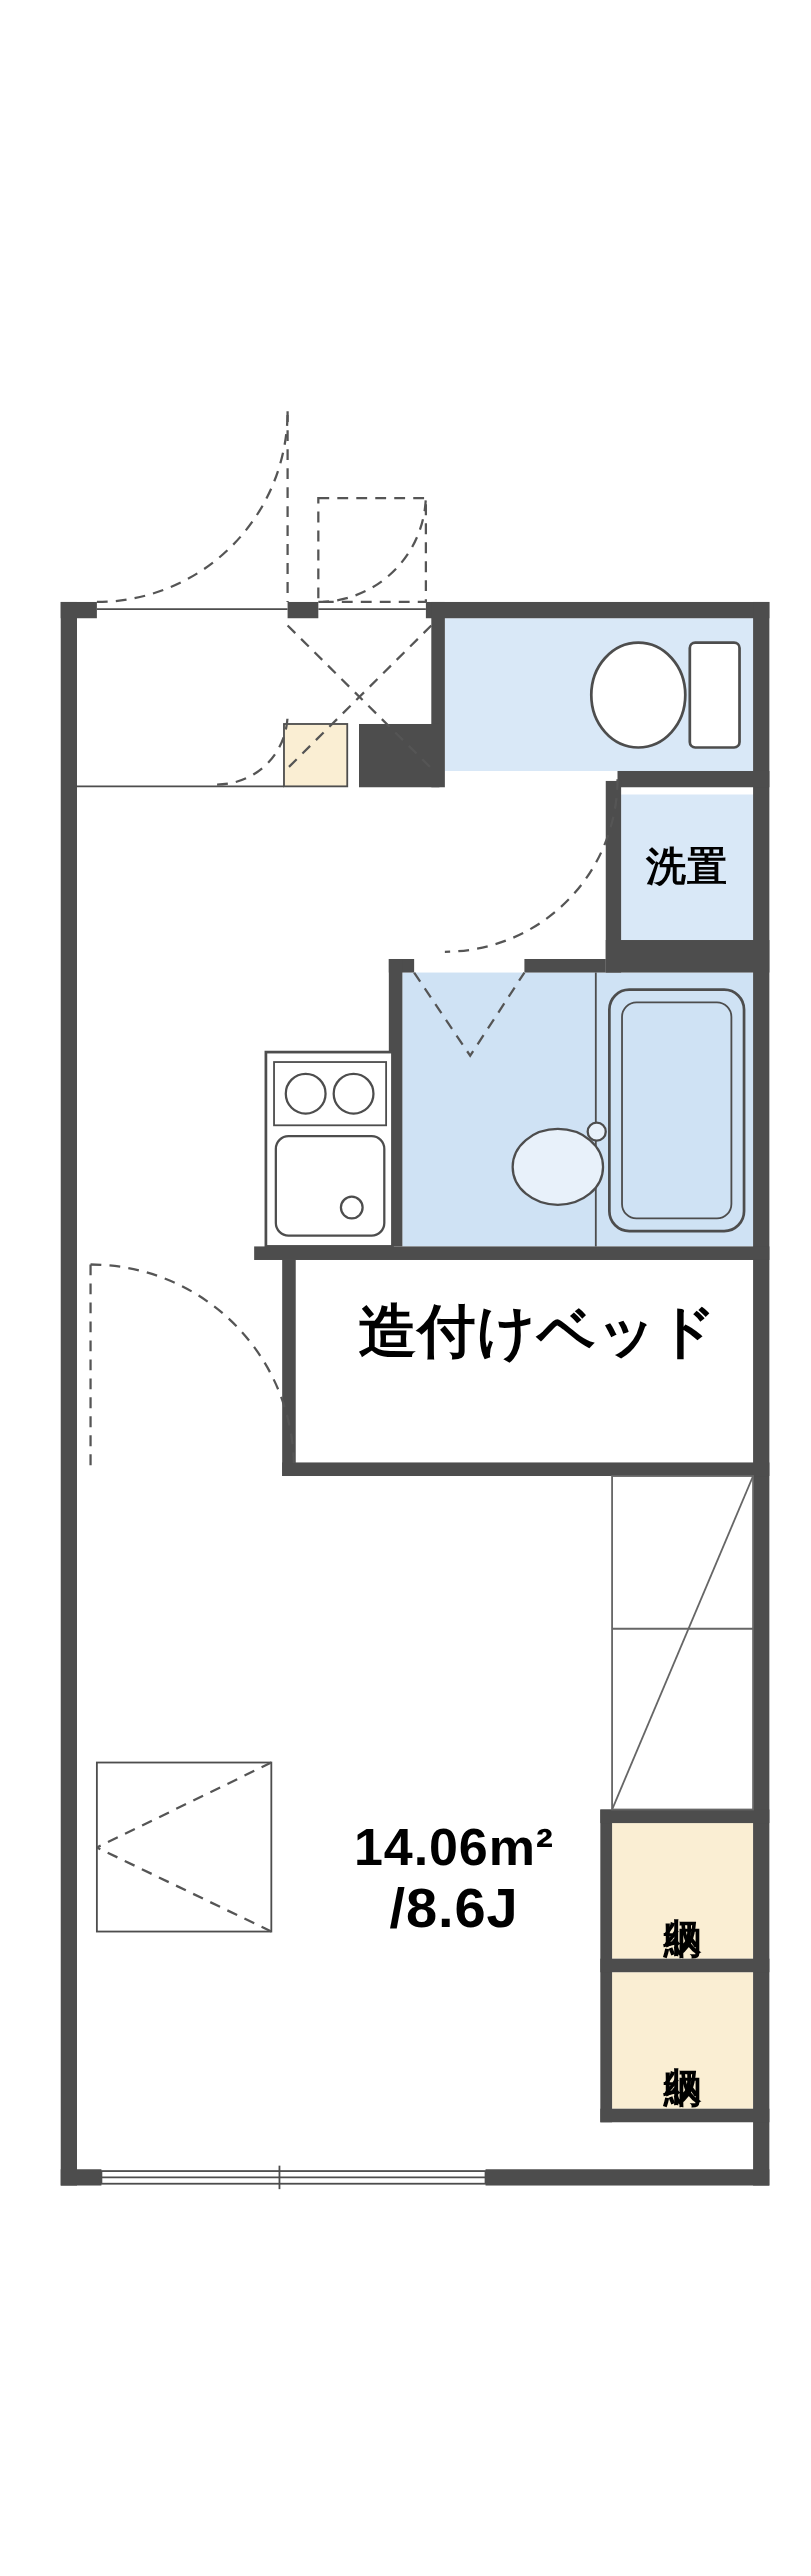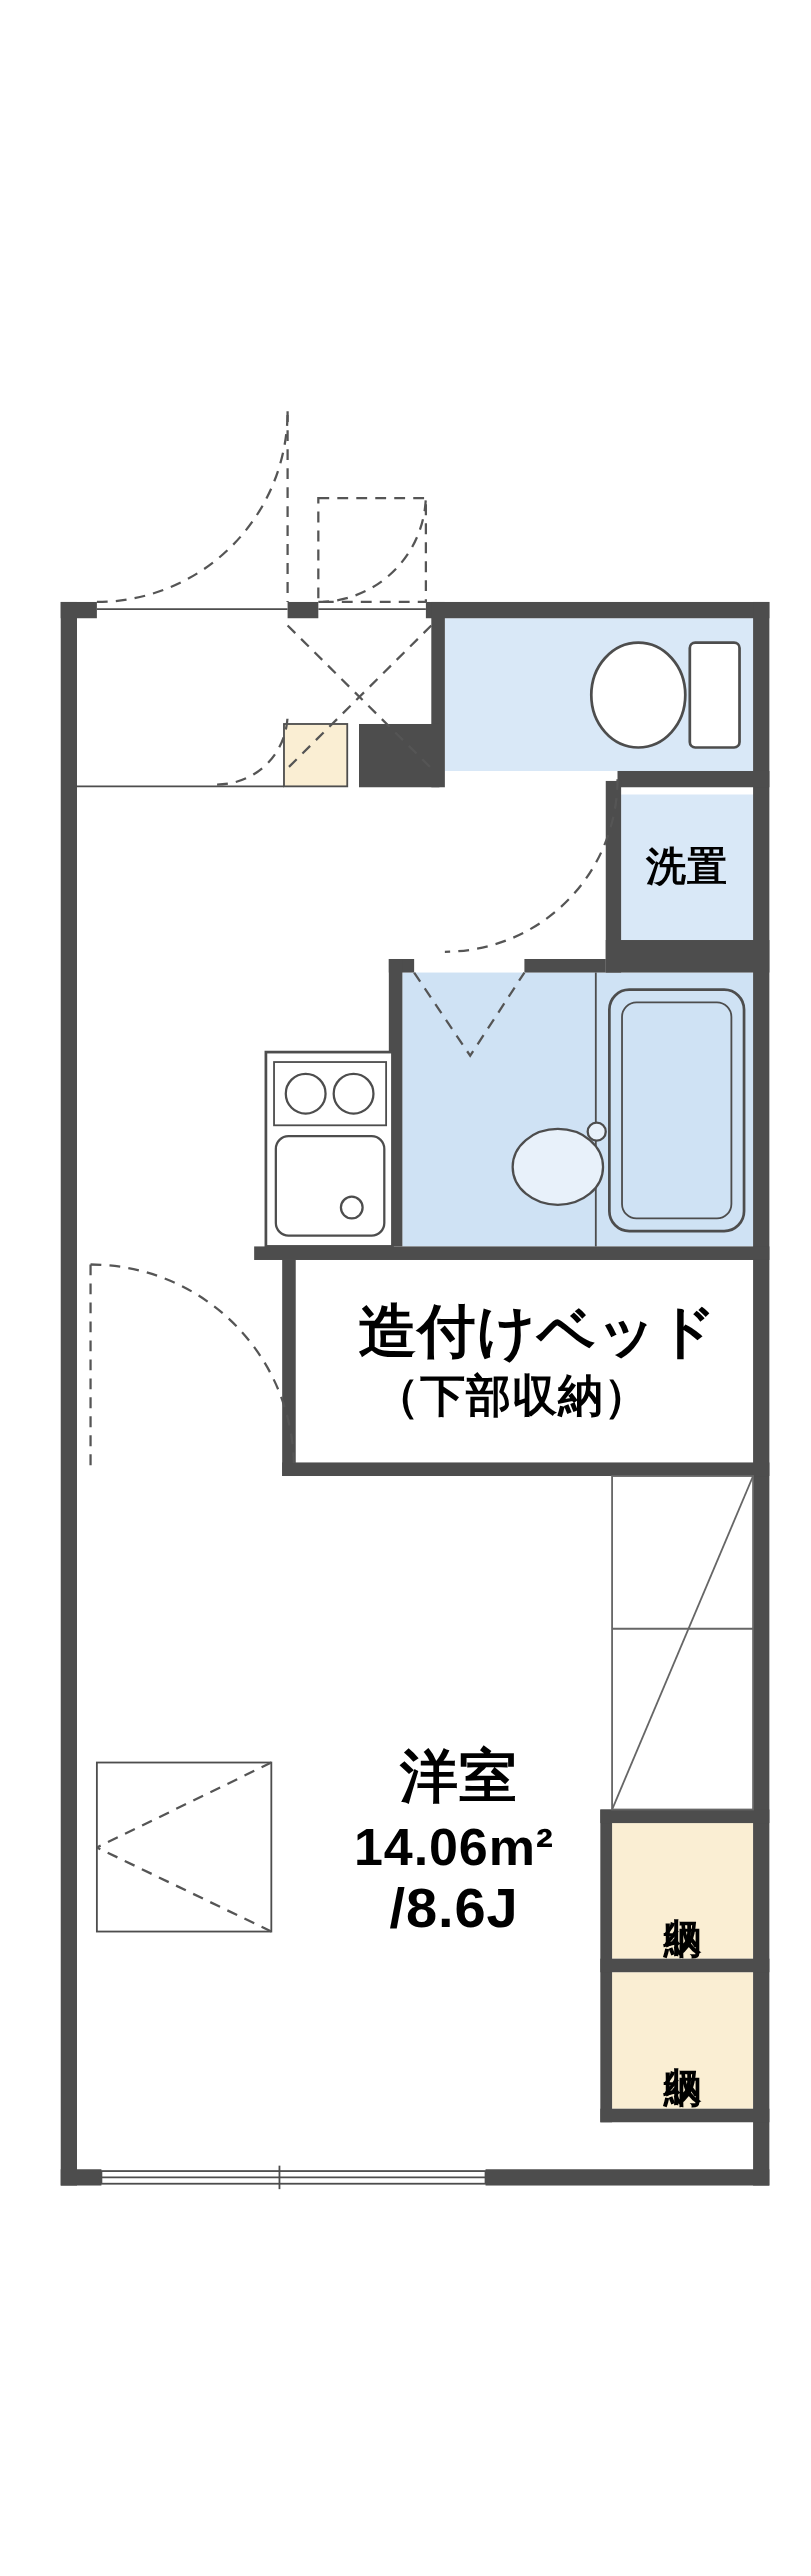--- a/index.html
+++ b/index.html
@@ -149,23 +149,21 @@
         <rect x="305" y="1257" width="120" height="110" rx="14" fill="#ffffff" stroke="#4d4d4d" stroke-width="2.5"></rect>
         <circle class="fixline" cx="389" cy="1336" r="12"></circle>
       </g>
     </g>
 
   </svg>
 
   <div class="label" style="left:687px;top:866px;font-size:40px;">洗置</div>
 
   <div class="label" style="left:503px;top:1332px;font-size:58px;margin-left:35px;">造付けベッド</div>
-  <div class="label" style="left:512px;top:1396px;font-size:45px;">（下部収納）</div>
 
-  <div class="label" style="left:459px;top:1777px;font-size:58px;">洋室</div>
   <div class="label" style="left:454px;top:1847px;font-size:52px;">14.06m²</div>
   <div class="label" style="left:454px;top:1907px;font-size:56px;">/8.6J</div>
 
   <div class="label v-label" style="left:682px;top:1891px;font-size:38px;">収納</div>
   <div class="label v-label" style="left:682px;top:2040px;font-size:38px;">収納</div>
 
 </div>
 
 
 </body></html>

